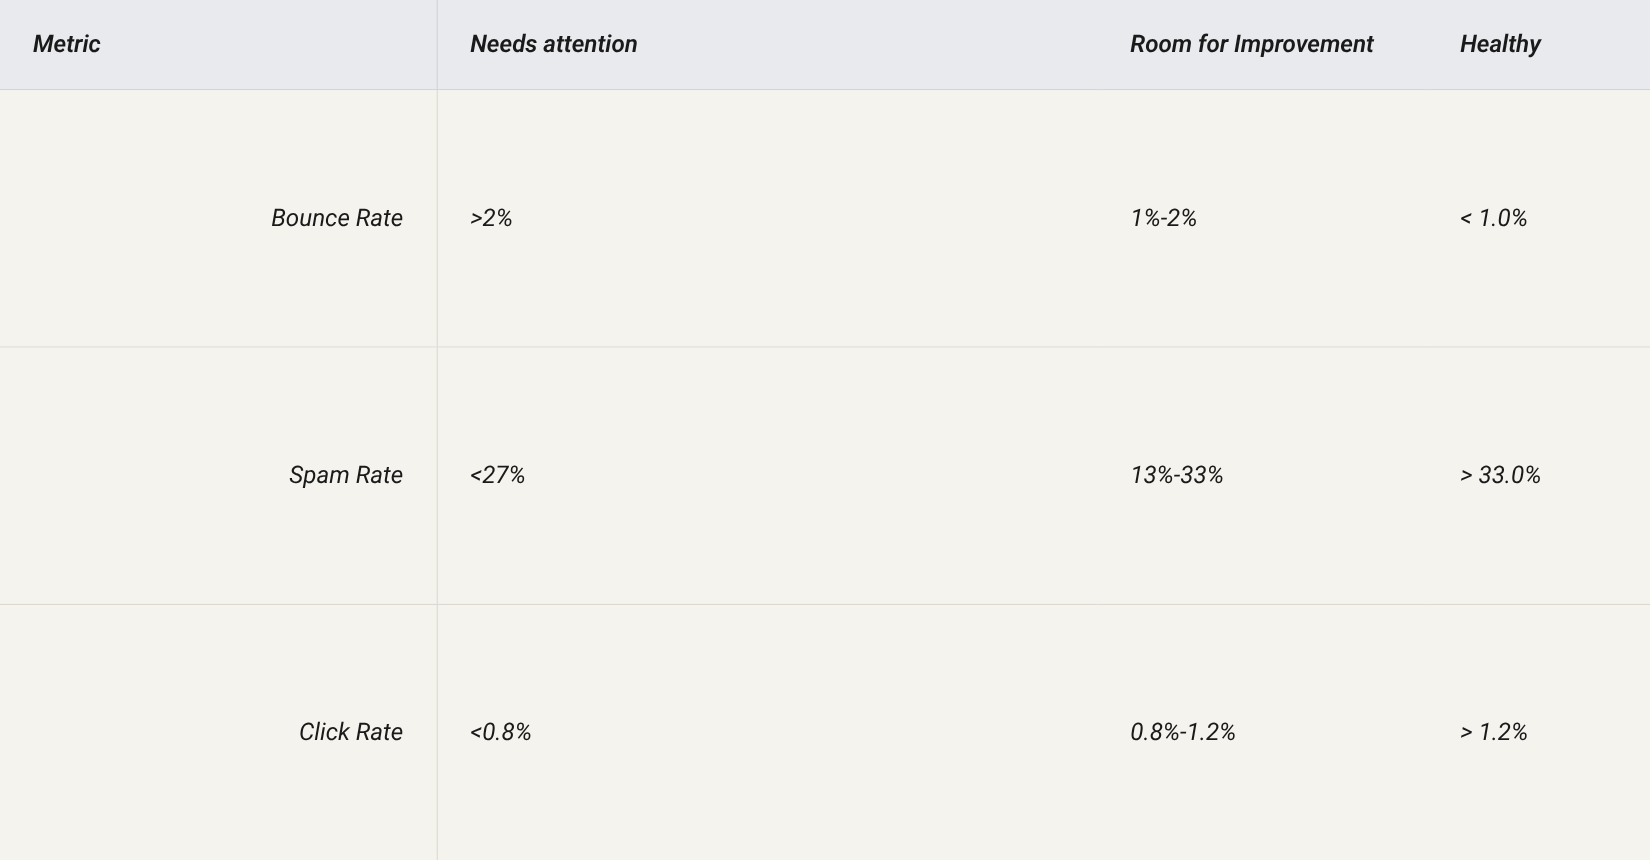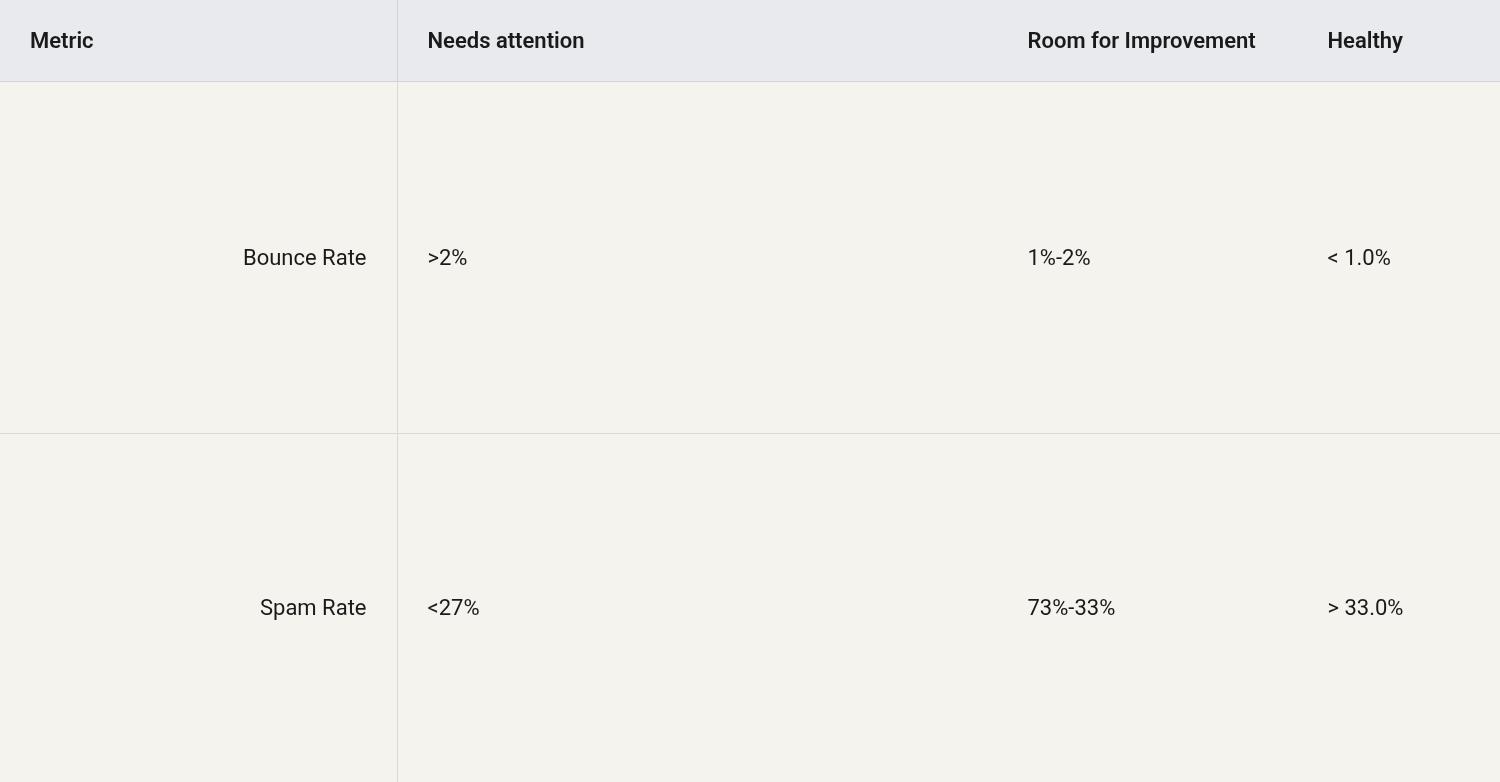--- a/index.html
+++ b/index.html
@@ -1,18 +1,19 @@
 <!DOCTYPE html>
 <html><head>
   <meta charset="utf-8">
   <style>
     * {
       margin: 0;
       padding: 0;
       box-sizing: border-box;
+      font-style: italic;
     }
 
     body {
       background-color: #f5f3ee;
       font-family: -apple-system, BlinkMacSystemFont, 'Segoe UI', Roboto, sans-serif;
       width: 1500px;
       height: 782px;
       overflow: hidden;
     }
 
@@ -96,18 +97,24 @@
     <tbody id="table-body">
     <tr>
           <td>Bounce Rate</td>
           <td>&gt;2%</td>
           <td>1%-2%</td>
           <td>&lt; 1.0%</td>
         </tr>
         <tr>
           <td>Spam Rate</td>
           <td>&lt;27%</td>
-          <td>73%-33%</td>
+          <td>13%-33%</td>
           <td>&gt; 33.0%</td>
+        </tr>
+        <tr>
+          <td>Click Rate</td>
+          <td>&lt;0.8%</td>
+          <td>0.8%-1.2%</td>
+          <td>&gt; 1.2%</td>
         </tr>
       </tbody>
   </table>
 </div>
 
 </body></html>

